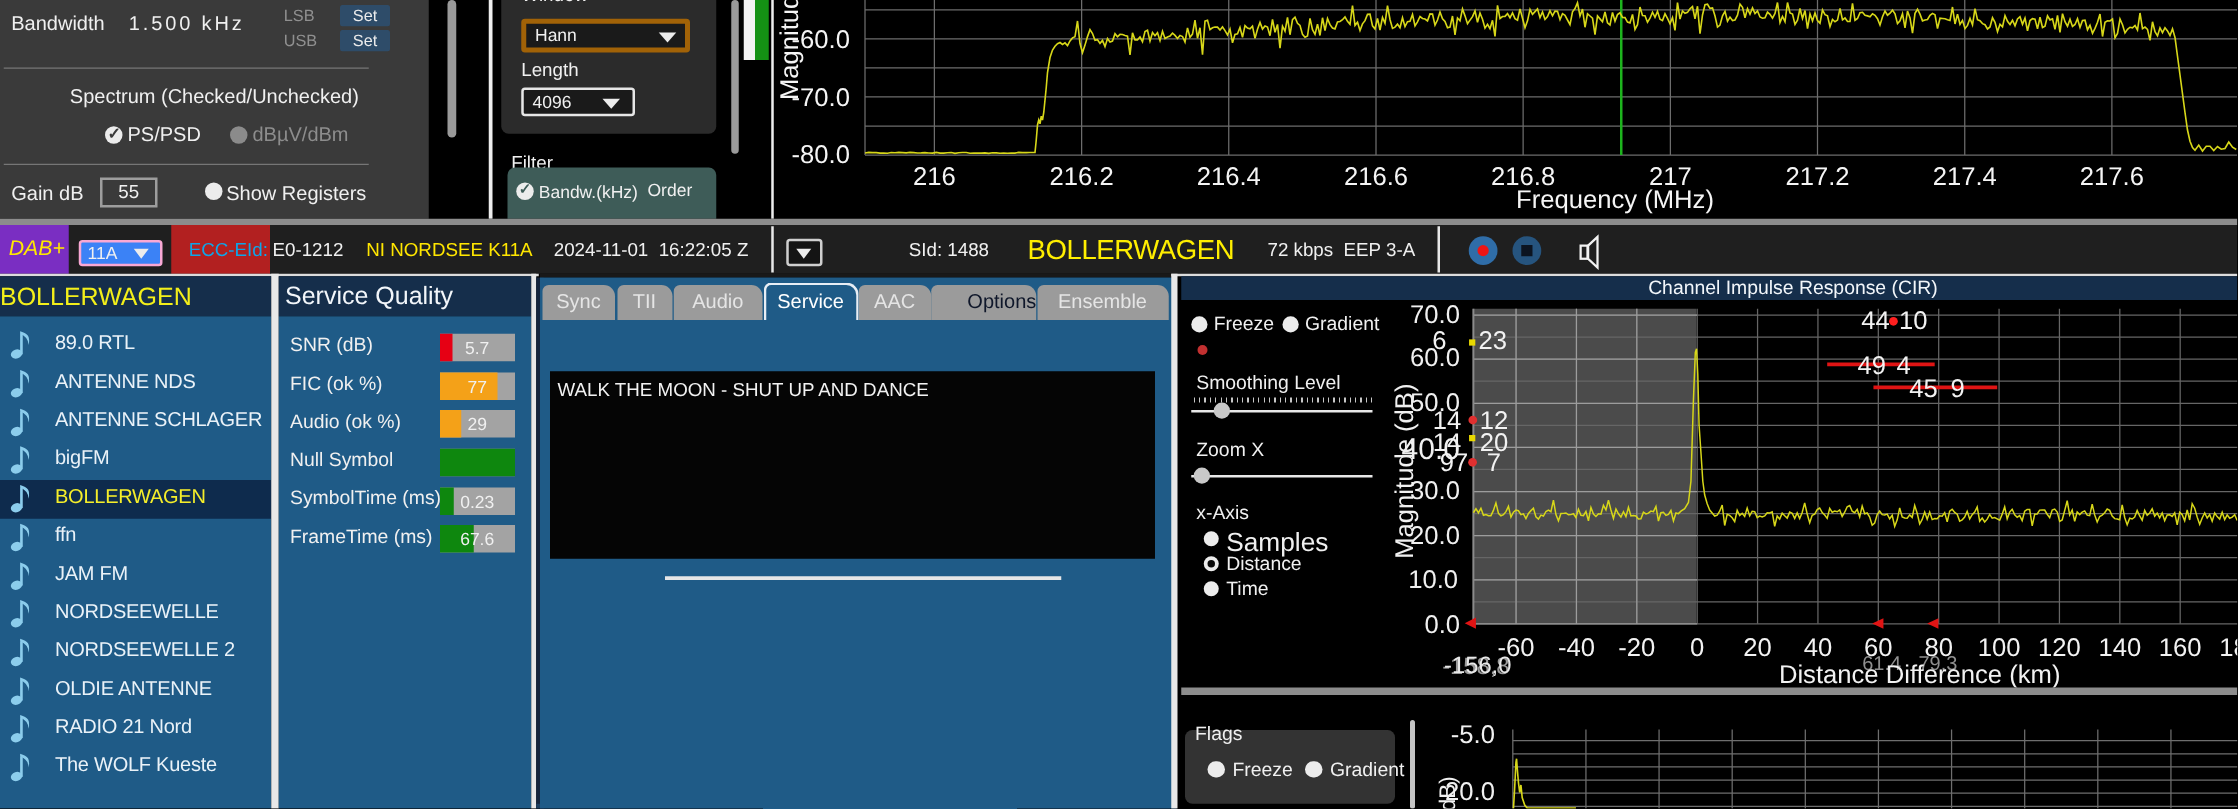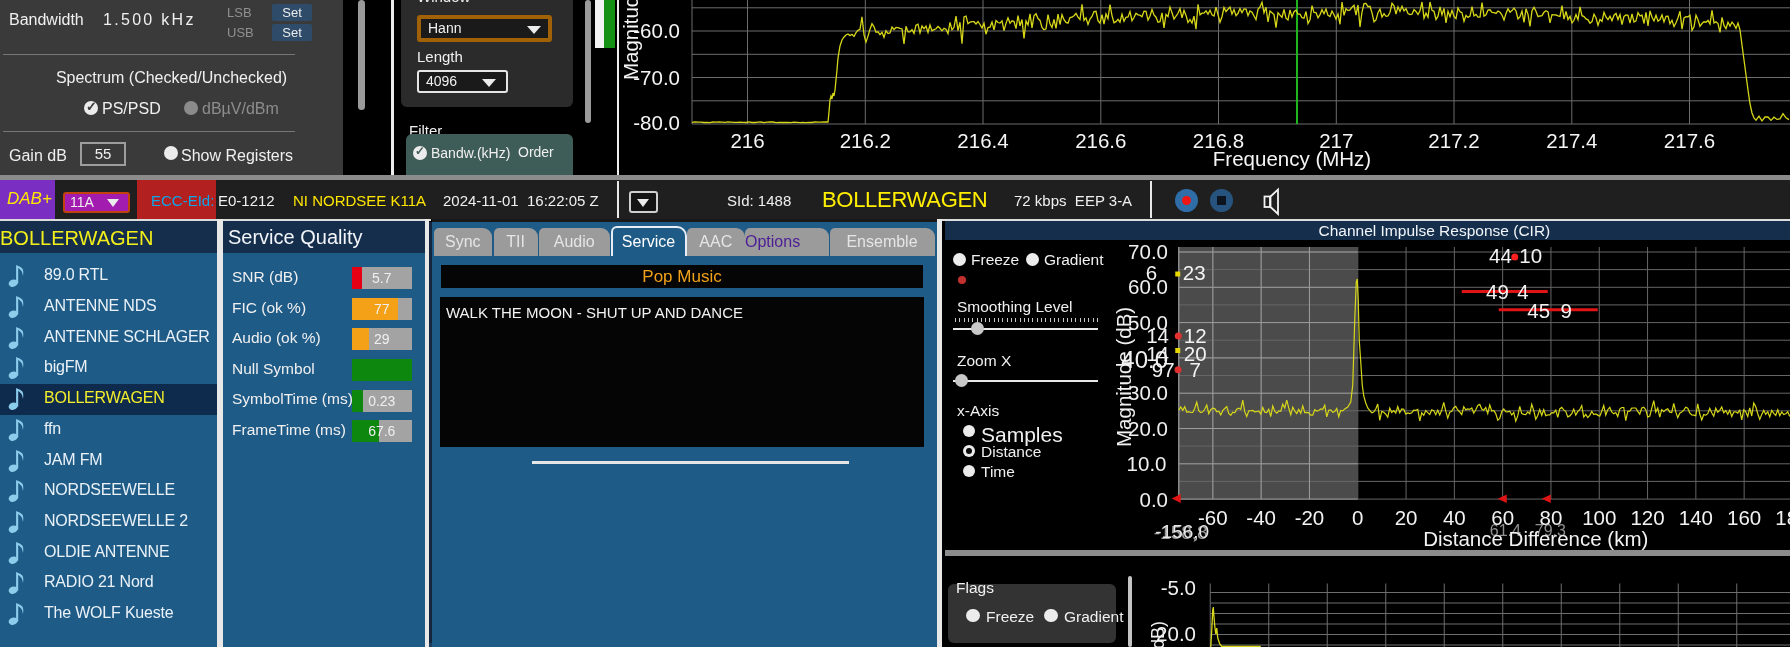--- a/index.html
+++ b/index.html
@@ -99,21 +99,21 @@
   </g>
   <text x="638" y="10" fill="#f5f5f5" font-size="20.5px" font-family="Liberation Sans" text-anchor="middle" transform="rotate(-90 638 10)">Magnitude (dB)</text>
 </svg>
 </div>
 
 <div class="ab" style="left:0;top:175px;width:1790px;height:5px;background:#8c8c8c;"></div>
 
 <div class="ab" style="left:0;top:180px;width:1790px;height:39px;background:#1f1f1f;">
   <div class="ab" style="left:0;top:0;width:55px;height:39px;background:#7a2ec2;"></div>
   <div class="ab txt" style="left:7px;top:9px;font-size:17px;font-style:italic;color:#ffe800;">DAB+</div>
-  <div class="ab" style="left:63px;top:12px;width:63px;height:17px;background:#a21caf;border:2px solid #c2410c;border-radius:3px;">
+  <div class="ab" style="left:63px;top:12px;width:63px;height:17px;background:#3b82f6;border:2px solid #f9a8d4;border-radius:3px;">
     <div class="ab txt" style="left:5px;top:0px;font-size:14px;">11A</div>
     <div class="ab" style="left:42px;top:5px;width:0;height:0;border-left:6.5px solid transparent;border-right:6.5px solid transparent;border-top:8px solid #ececec;"></div>
   </div>
   <div class="ab" style="left:137px;top:0;width:79px;height:39px;background:#b22020;"></div>
   <div class="ab txt" style="left:151px;top:12px;font-size:15px;color:#0ea5e9;">ECC-EId:</div>
   <div class="ab txt" style="left:218px;top:12px;font-size:15px;">E0-1212</div>
   <div class="ab txt" style="left:293px;top:12px;font-size:15px;color:#ffe600;">NI NORDSEE K11A</div>
   <div class="ab txt" style="left:443px;top:12px;font-size:15px;">2024-11-01&nbsp;&nbsp;16:22:05 Z</div>
   <div class="ab" style="left:617px;top:1px;width:2px;height:37px;background:#e8e8e8;"></div>
   <div class="ab" style="left:629px;top:11px;width:25px;height:18px;background:#141414;border:2px solid #cfcfcf;border-radius:3px;">
@@ -248,23 +248,22 @@
 <div class="ab" style="left:429px;top:222px;width:5.5px;height:425px;background:#14253d;"></div>
 <div class="ab" style="left:429px;top:642.5px;width:507px;height:4.5px;background:#1c3e5f;"></div>
 
 <div class="ab" style="left:431.5px;top:219px;width:509px;height:3px;background:#191919;"></div>
 <div class="ab" style="left:431.5px;top:222px;width:509px;height:425px;background:#1f5b87;" id="tabpanel">
   <div class="ab txt" style="left:2px;top:6px;width:58.5px;height:27.5px;background:#9b9b9b;border-radius:5px 9px 0 0;font-size:16px;color:#e5e5e5;text-align:center;line-height:27.5px;">Sync</div>
   <div class="ab txt" style="left:62px;top:6px;width:44px;height:27.5px;background:#9b9b9b;border-radius:5px 9px 0 0;font-size:16px;color:#e5e5e5;text-align:center;line-height:27.5px;">TII</div>
   <div class="ab txt" style="left:107px;top:6px;width:71.5px;height:27.5px;background:#9b9b9b;border-radius:5px 9px 0 0;font-size:16px;color:#e5e5e5;text-align:center;line-height:27.5px;">Audio</div>
   <div class="ab txt" style="left:179px;top:4px;width:72px;height:27.5px;background:#1f5b87;border:2px solid #e8eef5;border-bottom:none;border-radius:6px 10px 0 0;font-size:16px;color:#fff;text-align:center;line-height:28px;">Service</div>
   <div class="ab txt" style="left:255.5px;top:6px;width:57.5px;height:27.5px;background:#9b9b9b;border-radius:5px 9px 0 0;font-size:16px;color:#e5e5e5;text-align:center;line-height:27.5px;">AAC</div>
-  <div class="ab txt" style="left:313.5px;top:6px;width:84px;height:27.5px;background:#9b9b9b;border-radius:5px 9px 0 0;font-size:16px;color:#4c1d95;text-align:left;line-height:27.5px;">Options</div>
+  <div class="ab txt" style="left:313.5px;top:6px;width:84px;height:27.5px;background:#9b9b9b;border-radius:5px 9px 0 0;font-size:16px;color:#0f172a;text-align:right;line-height:27.5px;">Options</div>
   <div class="ab txt" style="left:398px;top:6px;width:105px;height:27.5px;background:#9b9b9b;border-radius:5px 9px 0 0;font-size:16px;color:#e5e5e5;text-align:center;line-height:27.5px;">Ensemble</div>
-  <div class="ab txt" style="left:9.5px;top:43px;width:482px;height:23px;background:#050505;font-size:17px;color:#f2a21a;text-align:center;line-height:23px;">Pop Music</div>
   <div class="ab" style="left:8.5px;top:75px;width:484px;height:150px;background:#050505;">
         <div class="ab txt" style="left:6px;top:7px;font-size:15px;color:#f2f2f2;">WALK THE MOON - SHUT UP AND DANCE</div>
       </div>
   <div class="ab" style="left:100.5px;top:238.5px;width:317px;height:3px;background:#e6e6e6;"></div>
 </div>
 
 <div class="ab" style="left:936.5px;top:219px;width:853.5px;height:2px;background:#dcdcdc;"></div>
 <div class="ab" style="left:936.5px;top:219px;width:5px;height:428px;background:#e8e8e8;"></div>
 
 <div class="ab" style="left:944.5px;top:221px;width:845.5px;height:19px;background:#152e4b;">

